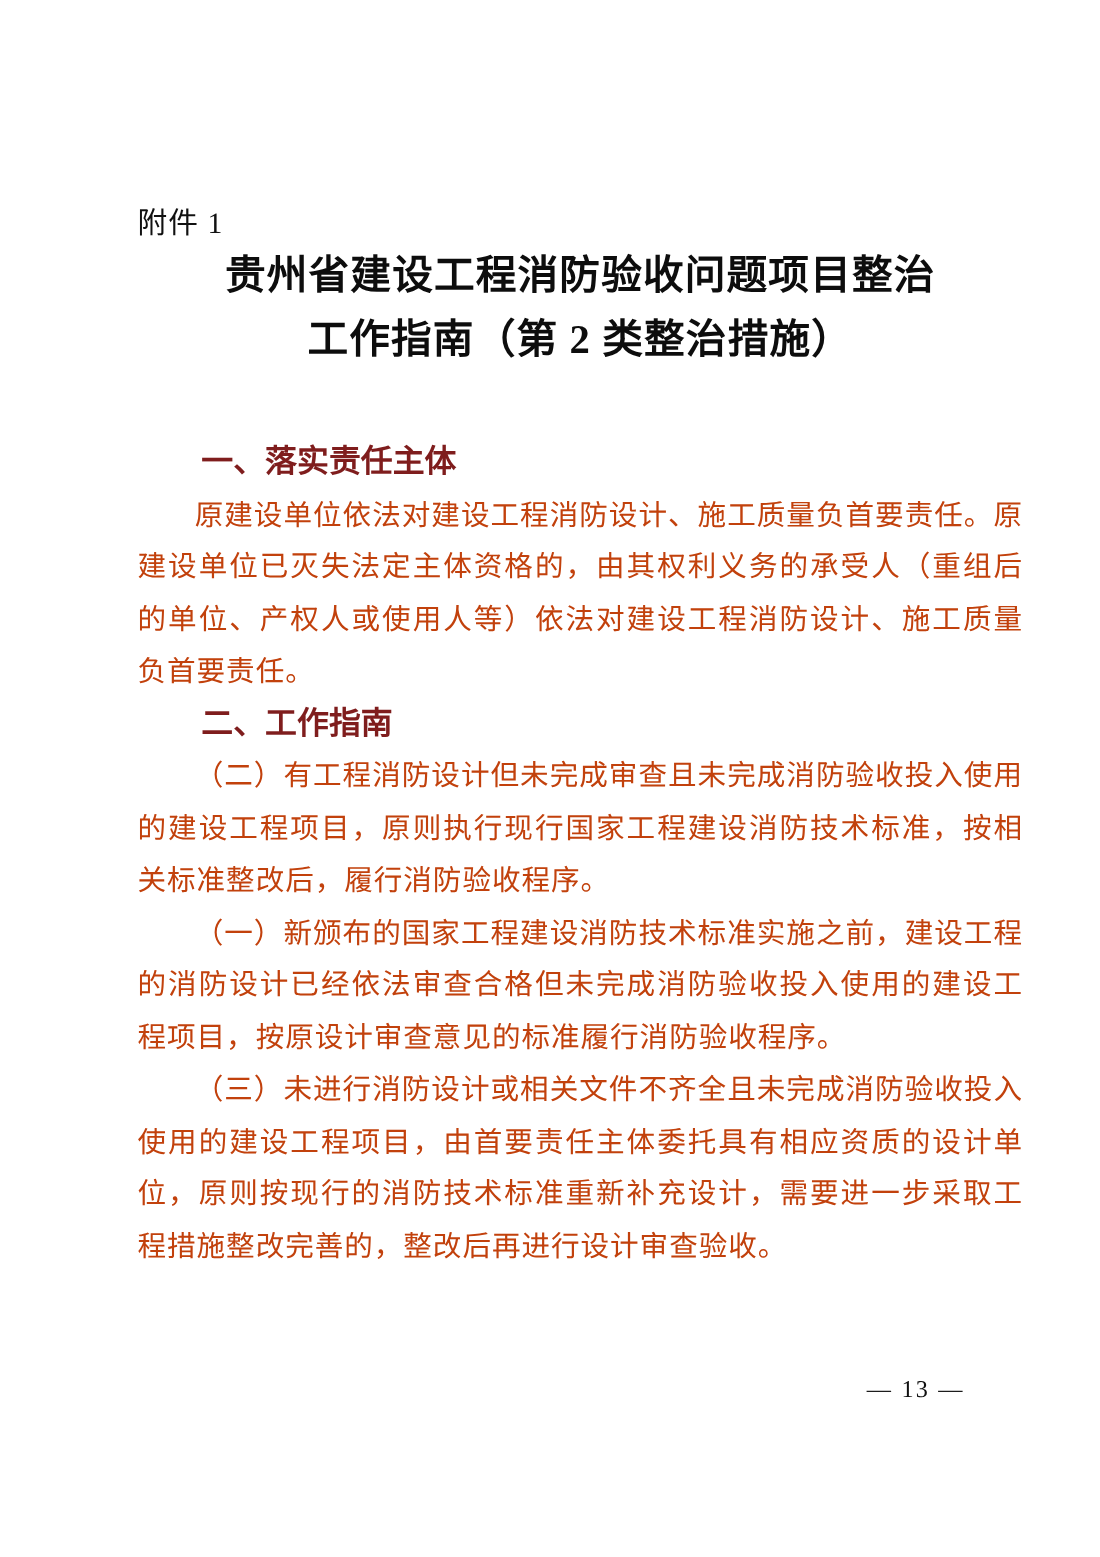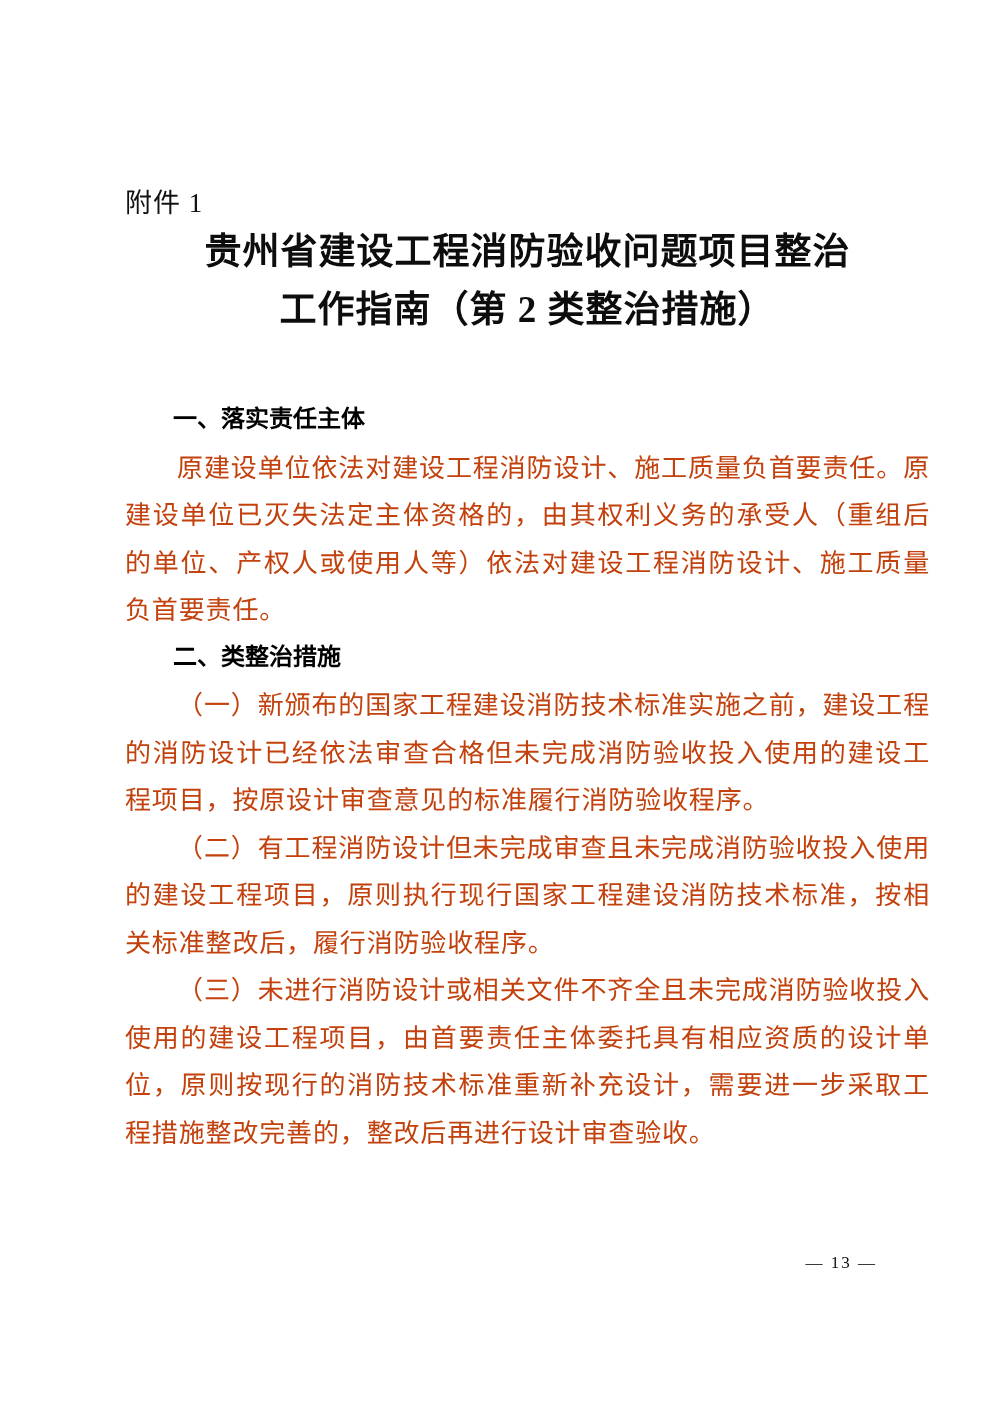--- a/index.html
+++ b/index.html
@@ -27,44 +27,44 @@
   }
   .doc-title {
     text-align: center;
     font-weight: bold;
     font-size: 37px;
     line-height: 58px;
     color: #0d0d0d;
     letter-spacing: 1px;
   }
   .section-heading {
-    font-family: Liberation Mono, monospace;
+    font-family: Liberation Serif, serif;
     font-weight: bold;
-    font-size: 24px;
+    font-size: 29px;
     line-height: 47.5px;
     text-indent: 2em;
-    color: #000000;
+    color: #7f1d1d;
   }
   .section-heading.first {
     margin-top: 58px;
   }
   .body-paragraph {
     margin: 0;
     font-size: 26px;
     letter-spacing: 0.85px;
     line-height: 47.5px;
     text-indent: 2em;
     text-align: justify;
     color: #c2410c;
   }
   .page-number {
     position: absolute;
     top: 1248px;
     right: 123px;
-    font-size: 17px;
+    font-size: 22px;
     line-height: 30px;
     letter-spacing: 2px;
     color: #111111;
     white-space: nowrap;
   }
 </style>
 </head>
 <body>
 
 <div class="page">
@@ -73,24 +73,24 @@
 
   <div class="doc-title">
     <div>贵州省建设工程消防验收问题项目整治</div>
     <div>工作指南（第 2 类整治措施）</div>
   </div>
 
   <div class="section-heading first">一、落实责任主体</div>
 
   <p class="body-paragraph">原建设单位依法对建设工程消防设计、施工质量负首要责任。原建设单位已灭失法定主体资格的，由其权利义务的承受人（重组后的单位、产权人或使用人等）依法对建设工程消防设计、施工质量负首要责任。</p>
 
-  <div class="section-heading">二、类整治措施</div>
+  <div class="section-heading">二、工作指南</div>
+
+  <p class="body-paragraph">（二）有工程消防设计但未完成审查且未完成消防验收投入使用的建设工程项目，原则执行现行国家工程建设消防技术标准，按相关标准整改后，履行消防验收程序。</p>
 
   <p class="body-paragraph">（一）新颁布的国家工程建设消防技术标准实施之前，建设工程的消防设计已经依法审查合格但未完成消防验收投入使用的建设工程项目，按原设计审查意见的标准履行消防验收程序。</p>
-
-  <p class="body-paragraph">（二）有工程消防设计但未完成审查且未完成消防验收投入使用的建设工程项目，原则执行现行国家工程建设消防技术标准，按相关标准整改后，履行消防验收程序。</p>
 
   <p class="body-paragraph">（三）未进行消防设计或相关文件不齐全且未完成消防验收投入使用的建设工程项目，由首要责任主体委托具有相应资质的设计单位，原则按现行的消防技术标准重新补充设计，需要进一步采取工程措施整改完善的，整改后再进行设计审查验收。</p>
 
 
   <div class="page-number">— 13 —</div>
 
 </div>
 
 </body></html>

